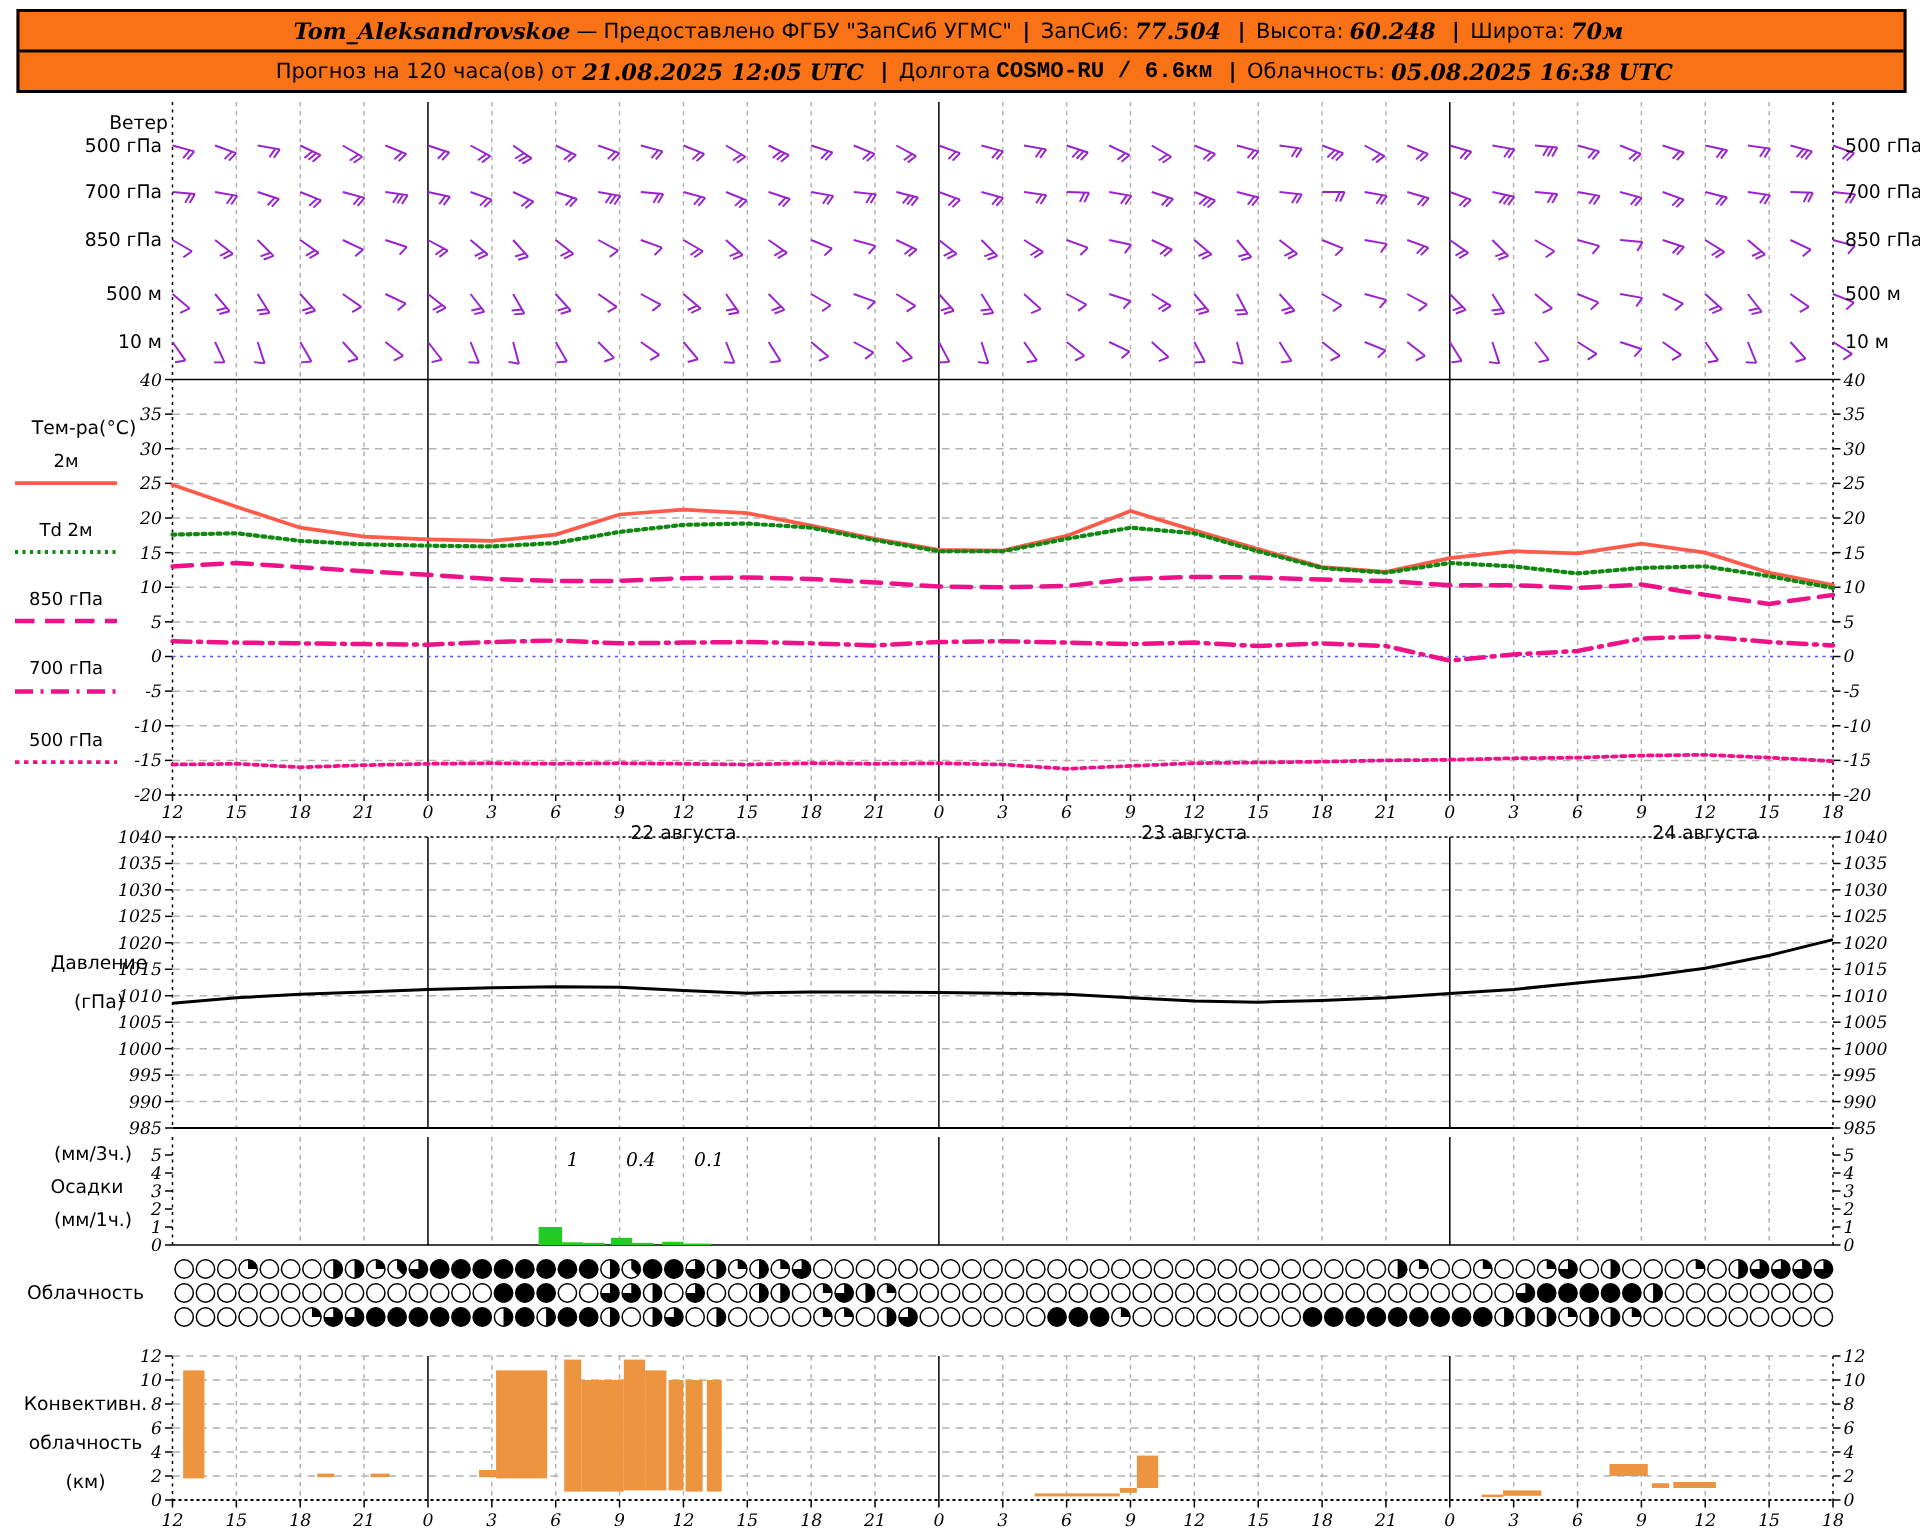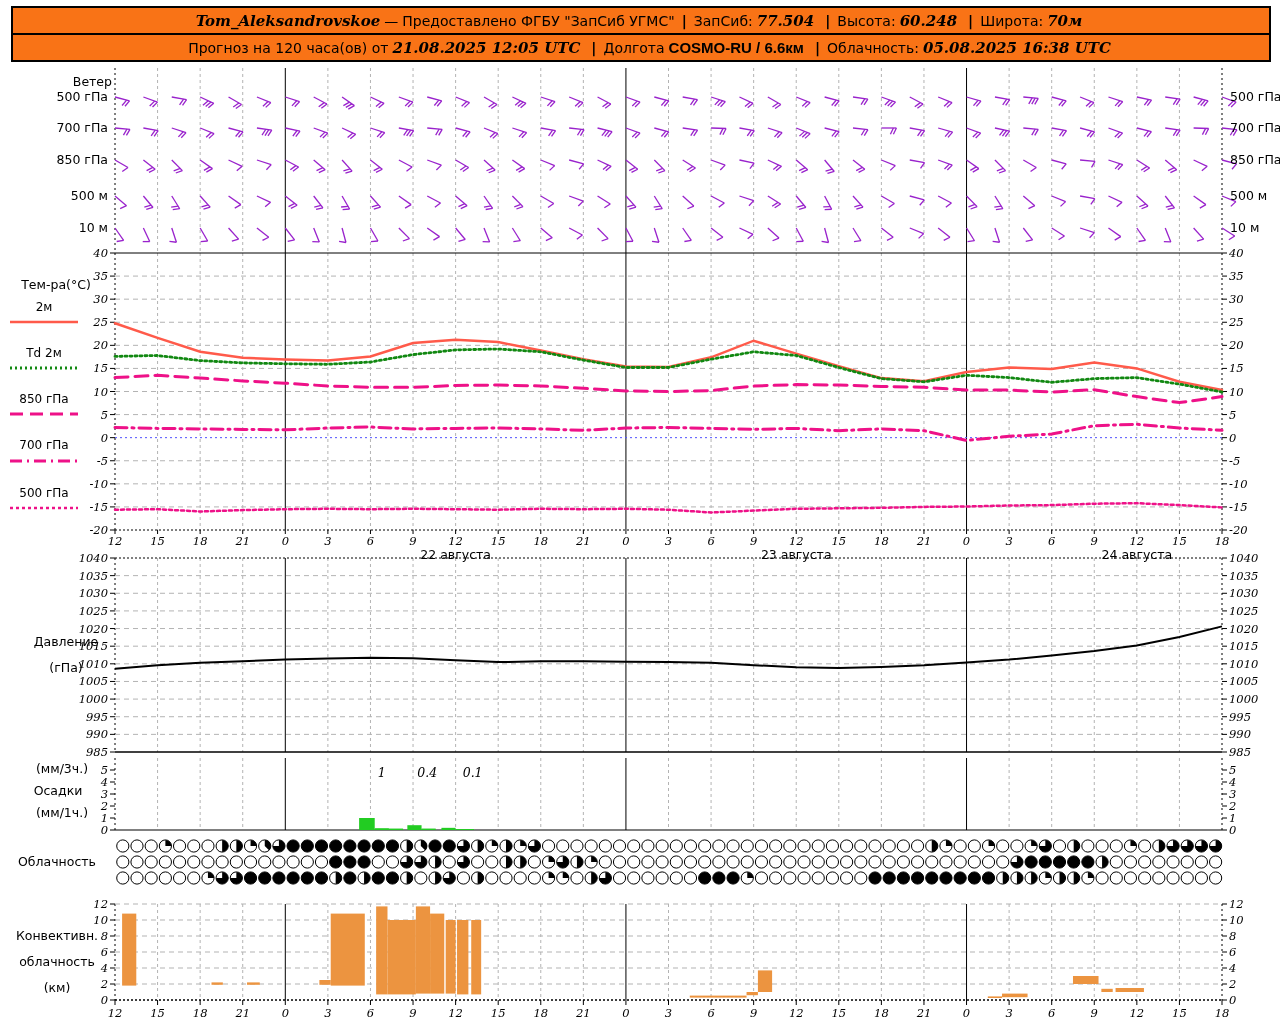--- a/index.html
+++ b/index.html
@@ -3,21 +3,21 @@
 <meta charset="utf-8">
 <style>
   html,body{margin:0;padding:0;background:#fff;}
   #frame{position:relative;width:1280px;height:1024px;background:#fff;overflow:hidden;
          font-family:"DejaVu Sans",sans-serif;color:#000;}
   #hdr{position:absolute;left:11px;top:6px;width:1256px;border:2px solid #000;background:#f97316;z-index:2;}
   .hrow{height:25px;display:flex;align-items:center;justify-content:center;white-space:nowrap;font-size:14px;}
   .hrow+.hrow{border-top:2px solid #000;padding-left:21px;}
   .v{font-family:"DejaVu Serif",serif;font-style:italic;font-weight:bold;font-size:15px;}
   .stn{font-family:"DejaVu Serif",serif;font-style:italic;font-weight:bold;font-size:15px;}
-  .mdl{font-family:Liberation Sans, sans-serif;font-weight:bold;font-size:15px;}
+  .mdl{font-family:Liberation Mono, monospace;font-weight:bold;font-size:15px;}
   .sep{margin:0 7px;font-weight:bold;}
   .sp{margin:0 4px;}
   svg{position:absolute;left:0;top:0;}
   .tick{font-family:"DejaVu Serif",serif;font-style:italic;font-size:11.5px;fill:#000;}
   .lbl{font-family:"DejaVu Sans",sans-serif;font-size:12.5px;fill:#000;}
   .lgd{font-family:"DejaVu Sans",sans-serif;font-size:12px;fill:#000;}
   .ann{font-family:"DejaVu Serif",serif;font-style:italic;font-size:12.5px;fill:#000;}
 </style>
 </head>
 <body>

